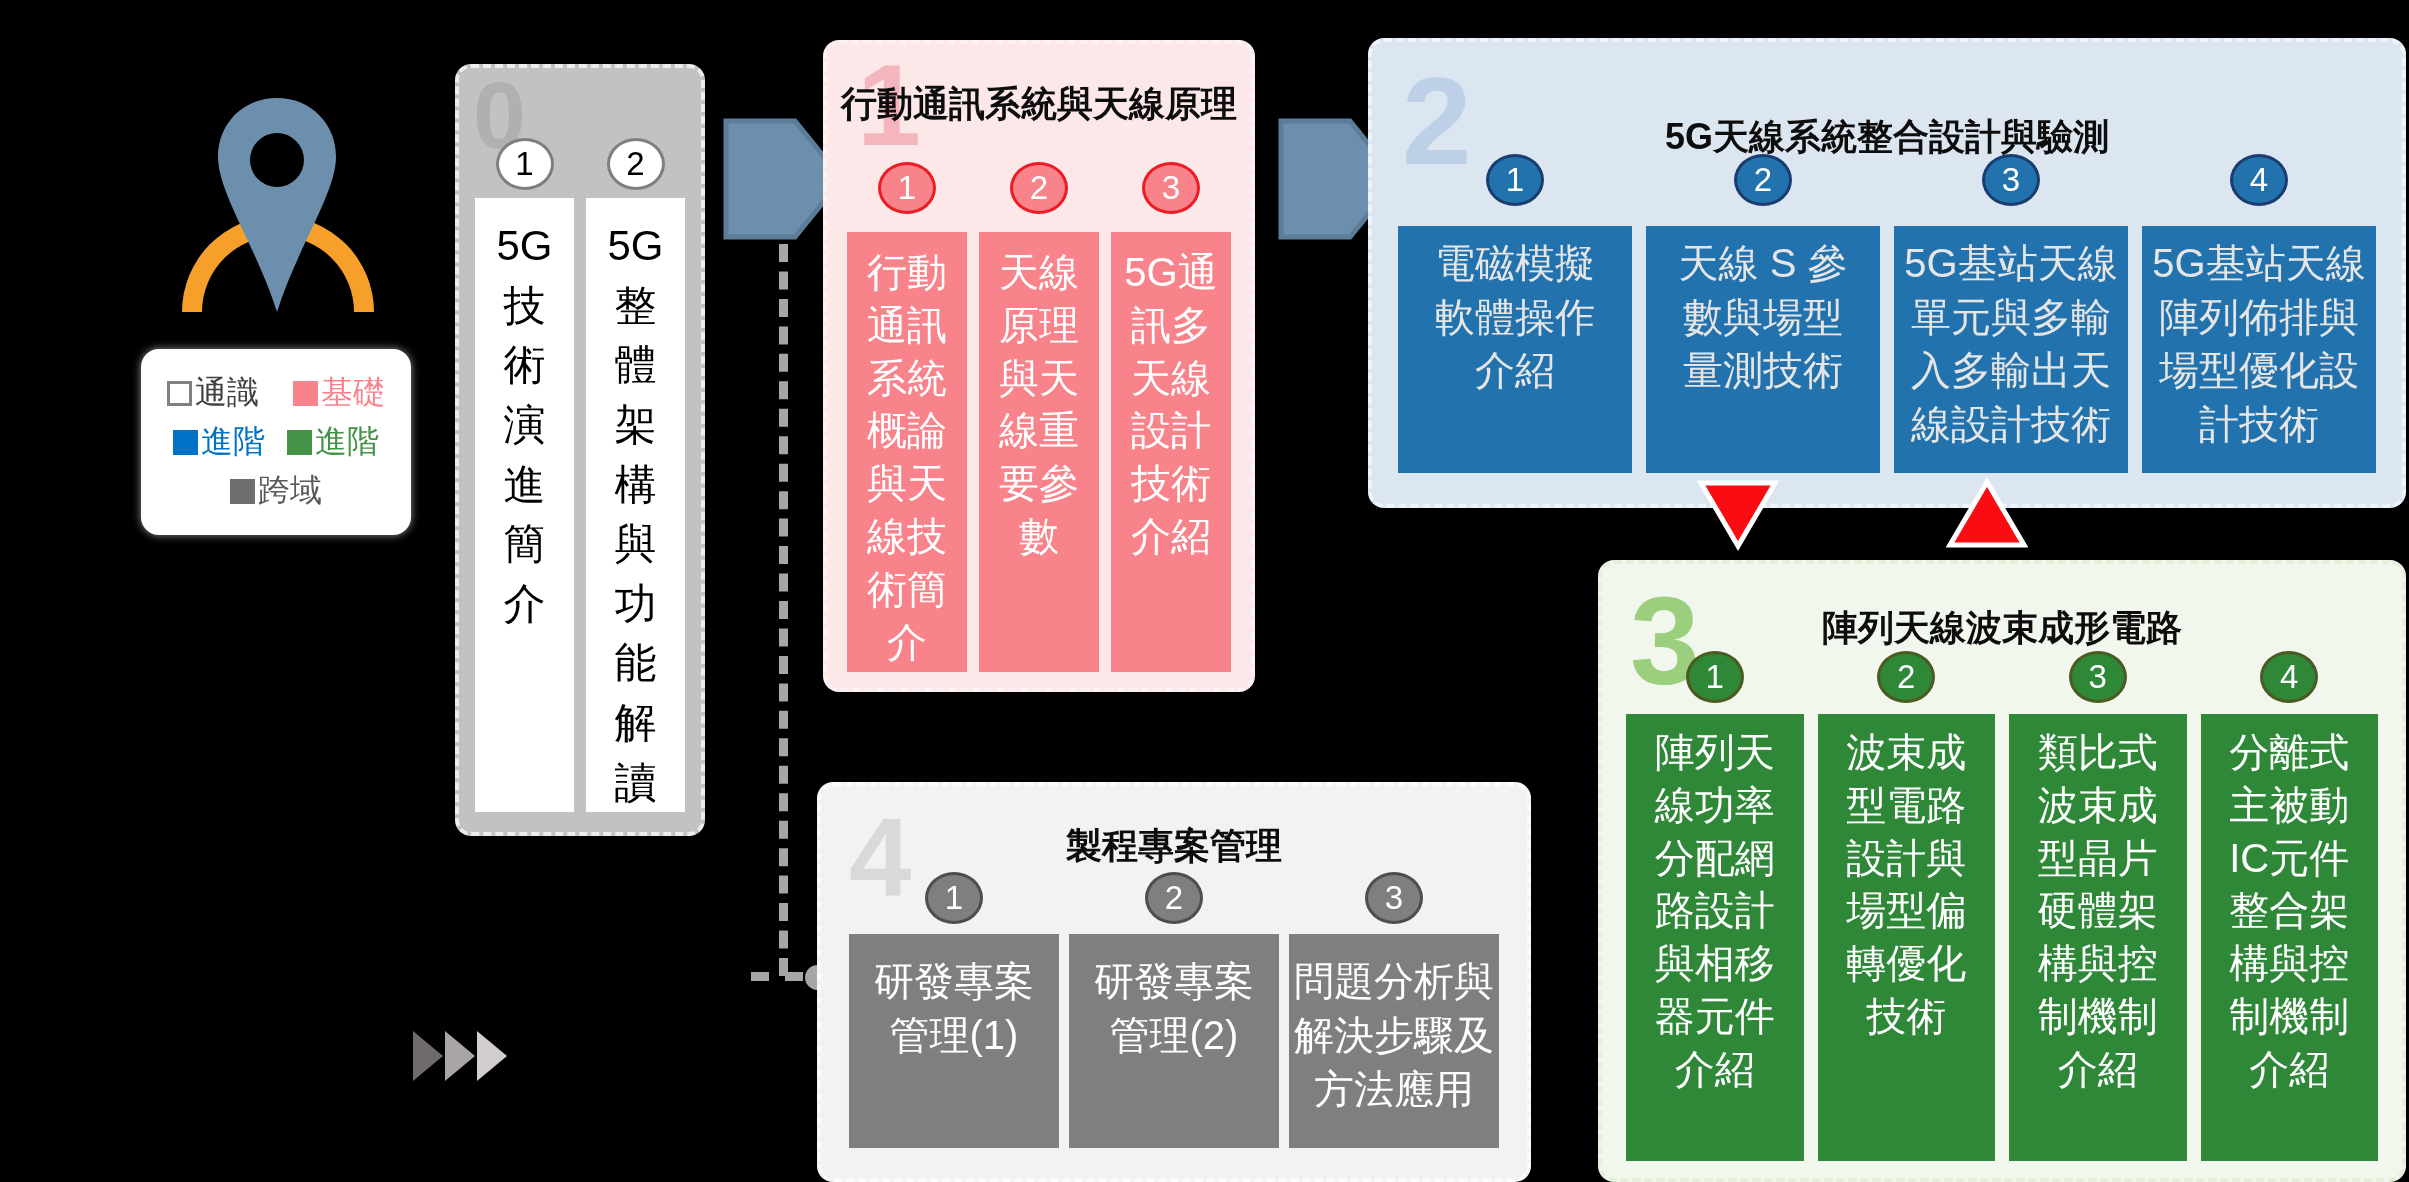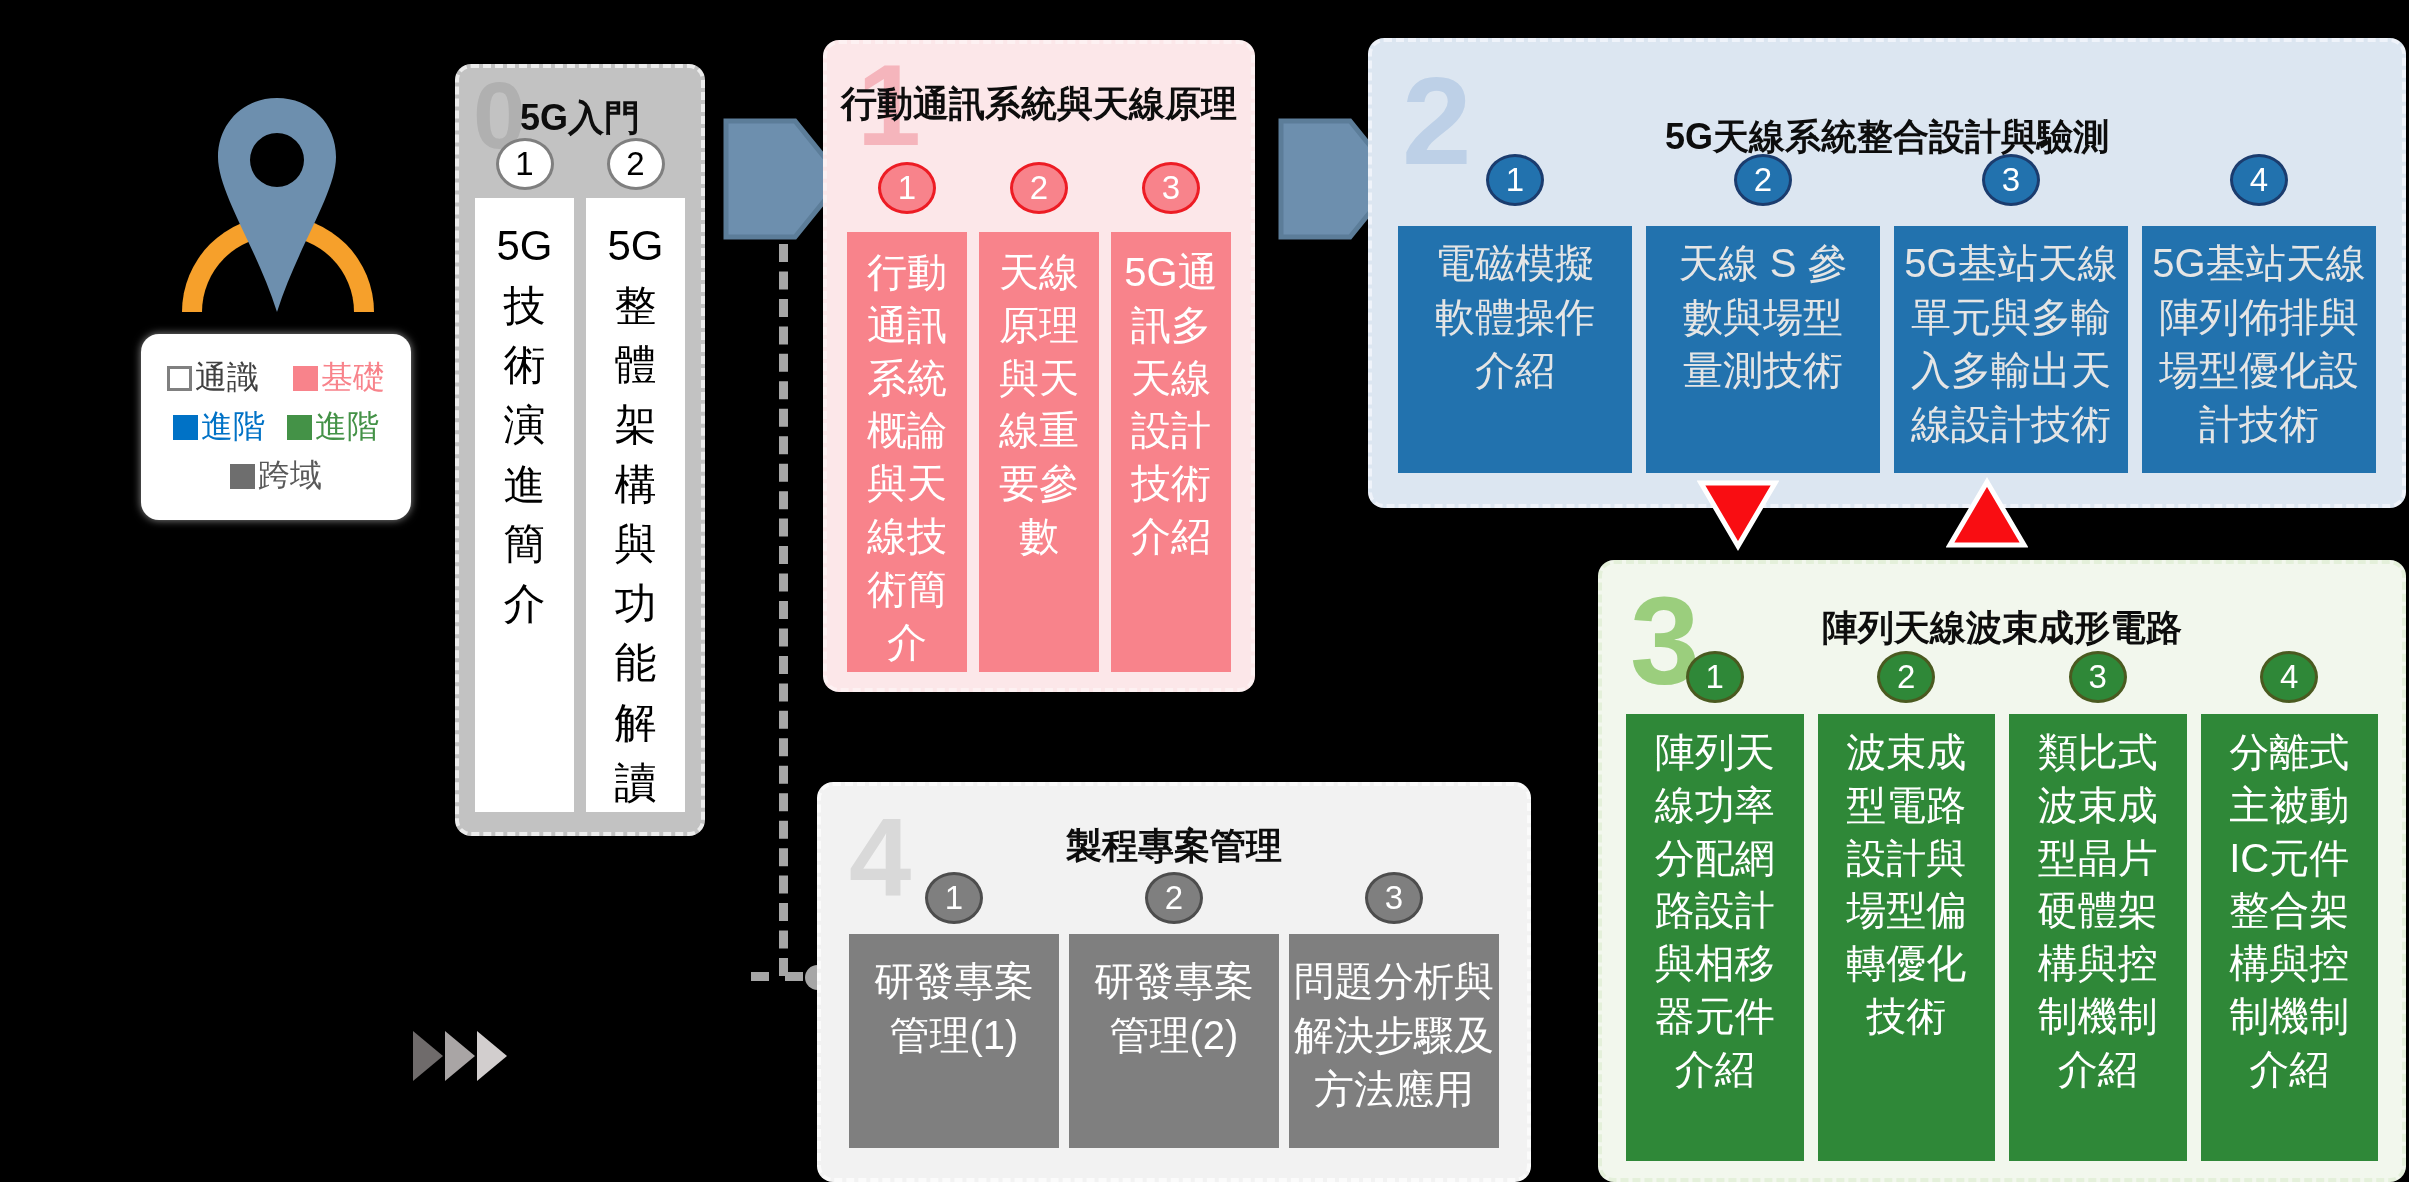--- a/index.html
+++ b/index.html
@@ -47,21 +47,21 @@
   .stage-4 .badge{background:#7F7F7F;border-color:#4D4D4D;color:#fff;}
 
   .block{flex:1;width:100%;box-sizing:border-box;text-align:center;white-space:pre-line;}
   .stage-0 .block{margin-top:8px;background:#FFFFFF;color:#000;font-size:42px;line-height:1.42;padding-top:18px;}
   .stage-1 .block{margin-top:18px;background:#F8838B;color:#fff;font-size:40px;line-height:1.32;padding-top:14px;}
   .stage-2 .block{margin-top:20px;background:#2272AE;color:#e5e5e5;font-size:40px;line-height:1.34;padding-top:11px;}
   .stage-3 .block{margin-top:11px;background:#2F8838;color:#fff;font-size:40px;line-height:1.32;padding-top:12px;}
   .stage-4 .block{margin-top:10px;background:#7F7F7F;color:#fff;font-size:40px;line-height:1.35;padding-top:20px;}
 
   
-  .legend{position:absolute;left:141px;top:334px;width:270px;height:186px;background:#fff;
+  .legend{position:absolute;left:141px;top:349px;width:270px;height:186px;background:#fff;
     border-radius:18px;box-shadow:0 0 8px rgba(180,180,180,.8);display:flex;flex-direction:column;
     justify-content:center;gap:5px;z-index:2;}
   .legend-row{display:flex;justify-content:center;gap:22px;}
   .legend-item{display:flex;align-items:center;gap:3px;font-size:32px;}
   .swatch{width:25px;height:25px;box-sizing:border-box;flex:0 0 auto;}
   .li-0 .swatch{background:#FFFFFF;border:3px solid #808080;}
   .li-0{color:#404040;}
   .li-1 .swatch{background:#F8838B;} .li-1{color:#F8838B;margin-left:12px;}
   .li-2 .swatch{background:#0072C6;} .li-2{color:#0072C6;}
   .li-3 .swatch{background:#449247;} .li-3{color:#449247;}
@@ -112,21 +112,20 @@
   <div class="legend-row">
     <div class="legend-item li-4">
       <span class="swatch"></span>
       <span>跨域</span>
     </div>
   </div>
 </div>
 
 <div class="stage stage-0">
   <span class="wm">0</span>
-  <div class="stage-title">5G入門</div>
   <div class="modules">
     <div class="module">
       <span class="badge">1</span>
       <div class="block">5G
 技
 術
 演
 進
 簡
 介</div>

